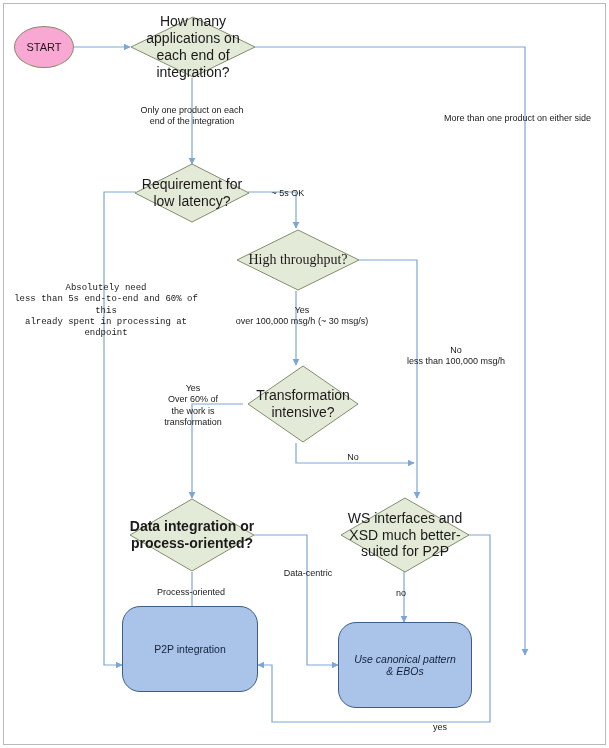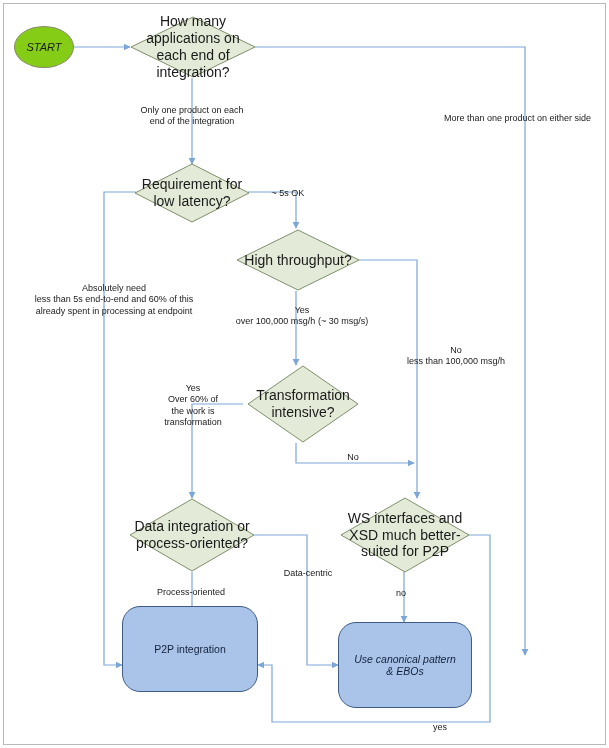--- a/index.html
+++ b/index.html
@@ -46,24 +46,23 @@
     color: #1a1a1a;
     line-height: 1.15;
   }
   .node .lbl {
     display: block;
     white-space: pre-line;
     padding: 0 2px;
   }
   .terminator {
     border: 1px solid #8a8a6a;
-    background: #84cc16;
+    background: #f9a8d4;
     border-radius: 50%;
     font-size: 11px;
-    font-style: italic;
   }
   .diamond-wrap {
     position: absolute;
   }
   .diamond-wrap .dshape {
     position: absolute;
     left: 0; top: 0;
     width: 100%; height: 100%;
   }
   .diamond-wrap .dtext {
@@ -155,40 +154,40 @@
   <div class="diamond-wrap" style="left:134px; top:163px; width:116px; height:60px;">
     <svg class="dshape" viewBox="0 0 116 60" preserveAspectRatio="none">
       <polygon points="58,1 115,30 58,59 1,30" fill="#e3ebd8" stroke="#7f8f6b" stroke-width="1"></polygon>
     </svg>
     <div class="dtext">
         <span class="lbl">Requirement for
 low latency?</span>
       </div>
   </div>
 
-  <div class="diamond-wrap" style="left:236px; top:229px; width:124px; height:62px;">
+  <div class="diamond-wrap" style="left:236px; top:229px; width:124px; height:62px;font-family:Liberation Serif, serif;">
     <svg class="dshape" viewBox="0 0 124 62" preserveAspectRatio="none">
       <polygon points="62,1 123,31 62,61 1,31" fill="#e3ebd8" stroke="#7f8f6b" stroke-width="1"></polygon>
     </svg>
     <div class="dtext">
         <span class="lbl">High throughput?</span>
       </div>
   </div>
 
   <div class="diamond-wrap" style="left:247px; top:365px; width:112px; height:78px;">
     <svg class="dshape" viewBox="0 0 112 78" preserveAspectRatio="none">
       <polygon points="56,1 111,39 56,77 1,39" fill="#e3ebd8" stroke="#7f8f6b" stroke-width="1"></polygon>
     </svg>
     <div class="dtext">
         <span class="lbl">Transformation
 intensive?</span>
       </div>
   </div>
 
-  <div class="diamond-wrap" style="left:129px; top:498px; width:126px; height:74px;">
+  <div class="diamond-wrap" style="left:129px; top:498px; width:126px; height:74px;font-weight:bold;">
     <svg class="dshape" viewBox="0 0 126 74" preserveAspectRatio="none">
       <polygon points="63,1 125,37 63,73 1,37" fill="#e3ebd8" stroke="#7f8f6b" stroke-width="1"></polygon>
     </svg>
     <div class="dtext">
         <span class="lbl">Data integration or
 process-oriented?</span>
       </div>
   </div>
 
   <div class="diamond-wrap" style="left:340px; top:497px; width:130px; height:76px;">
@@ -211,21 +210,21 @@
 &amp; EBOs</span>
   </div>
 
   <div class="edge-label center" style="left:112px; top:105px; width:160px;">Only one product on each
 end of the integration</div>
 
   <div class="edge-label left" style="left:430px; top:113px; width:175px;">More than one product on either side</div>
 
   <div class="edge-label left" style="left:258px; top:188px; width:60px;">~ 5s OK</div>
 
-  <div class="edge-label center" style="left:16px; top:283px; width:196px;">Absolutely need
+  <div class="edge-label center" style="left:8px; top:283px; width:196px;font-family:Liberation Mono, monospace;">Absolutely need
 less than 5s end-to-end and 60% of this
 already spent in processing at endpoint</div>
 
   <div class="edge-label center" style="left:222px; top:305px; width:160px;">Yes
 over 100,000 msg/h (~ 30 msg/s)</div>
 
   <div class="edge-label left" style="left:396px; top:345px; width:120px;">No
 less than 100,000 msg/h</div>
 
   <div class="edge-label center" style="left:146px; top:383px; width:94px;">Yes

